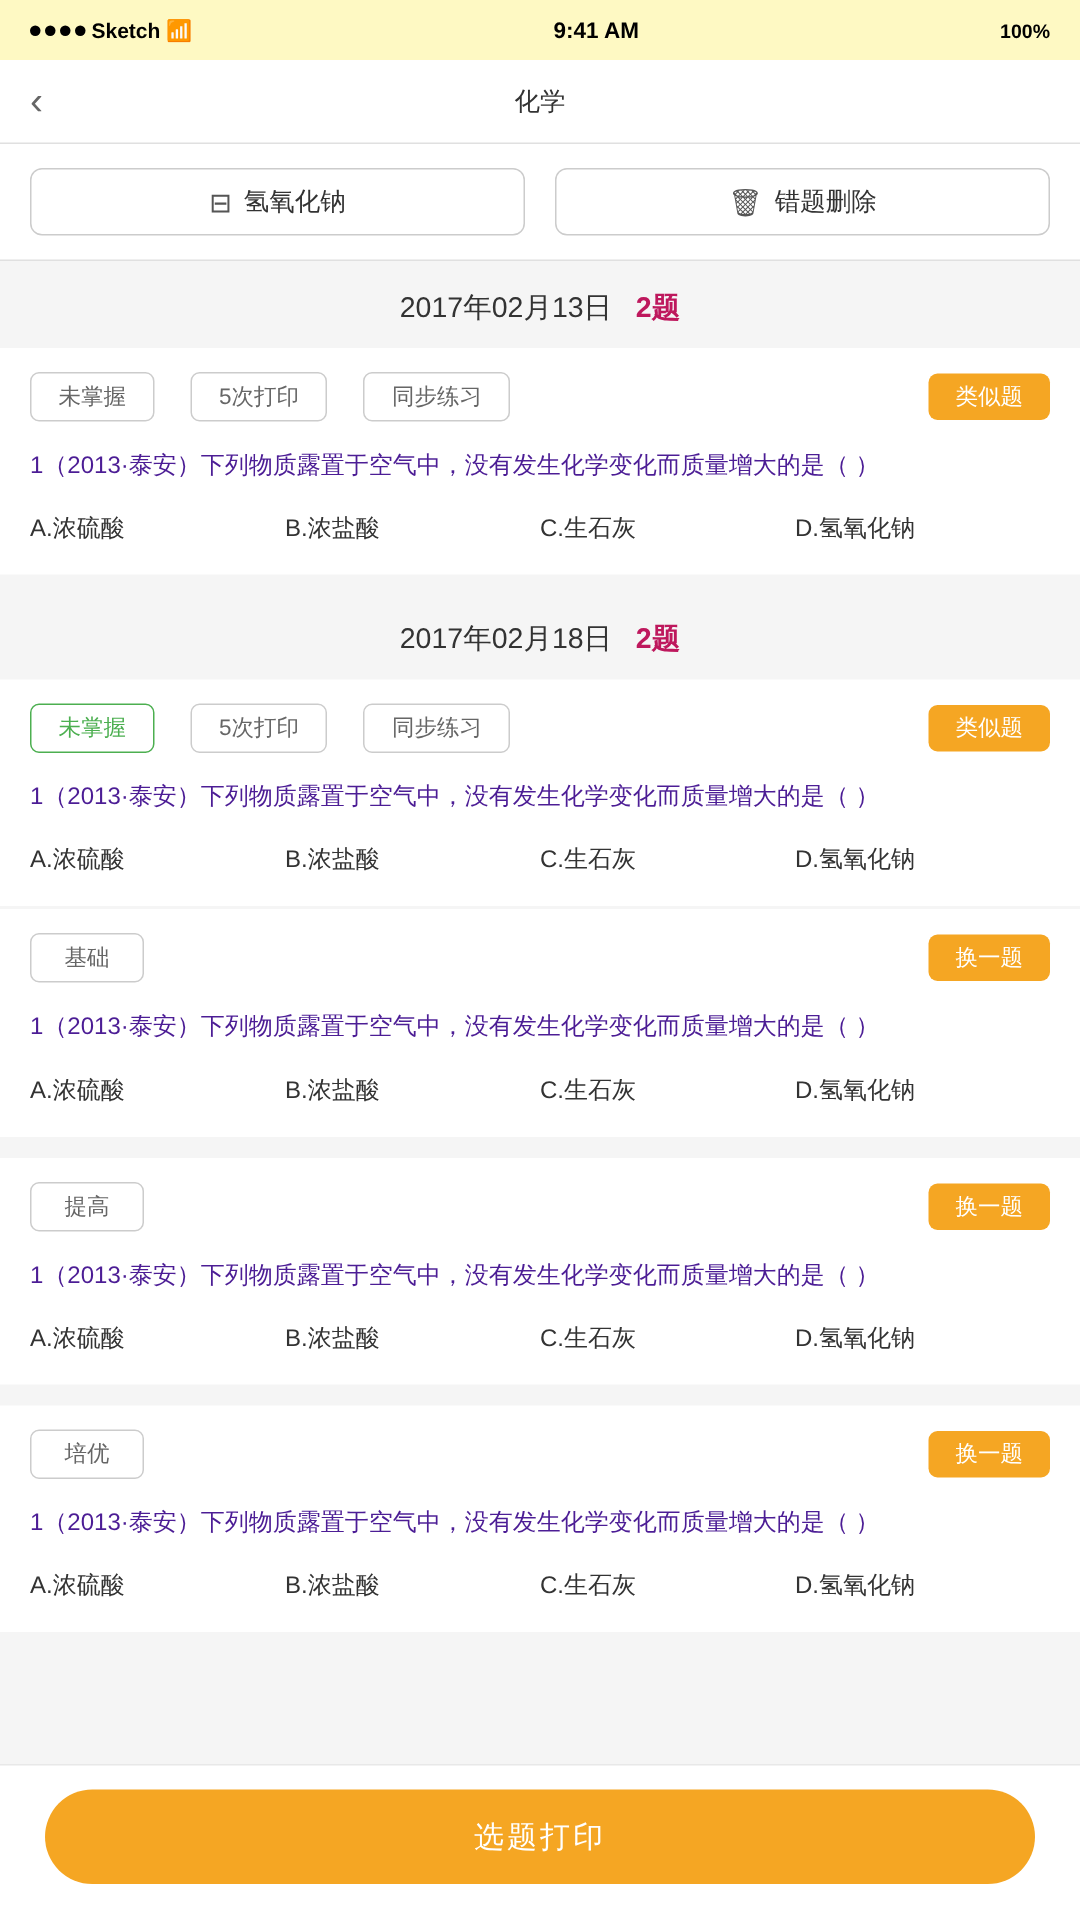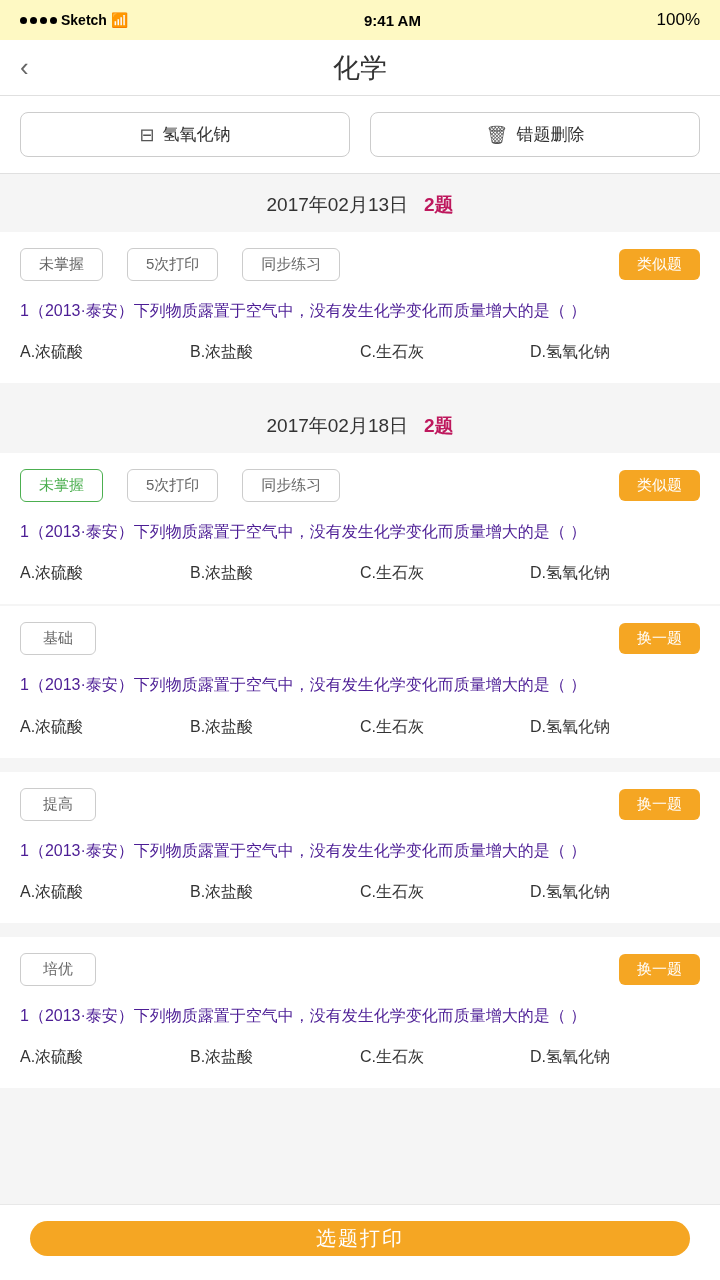--- a/index.html
+++ b/index.html
@@ -19,41 +19,41 @@
       align-items: center;
       justify-content: space-between;
       padding: 0 20px;
       font-size: 14px;
       font-weight: 600;
     }
     .status-left { display: flex; align-items: center; gap: 4px; }
     .status-dots { display: flex; gap: 3px; }
     .status-dot { width: 7px; height: 7px; border-radius: 50%; background: #000; }
     .status-center { font-size: 15px; font-weight: 600; }
-    .status-right { font-size: 17px; font-weight: 400; }
+    .status-right { font-size: 13px; font-weight: 700; }
 
     .nav-bar {
       background: #fff;
       height: 56px;
       display: flex;
       align-items: center;
       justify-content: center;
       border-bottom: 1px solid #e0e0e0;
       position: relative;
     }
     .nav-back {
       position: absolute;
       left: 20px;
       font-size: 26px;
       color: #666;
       cursor: pointer;
       font-weight: 300;
     }
     .nav-title {
-      font-size: 27px;
+      font-size: 17px;
       font-weight: 500;
       color: #333;
     }
 
     .toolbar {
       background: #fff;
       padding: 16px 20px;
       display: flex;
       gap: 20px;
       border-bottom: 1px solid #e0e0e0;
@@ -181,21 +181,21 @@
       background: #fff;
       padding: 16px 30px 24px;
       border-top: 1px solid #e8e8e8;
     }
     .print-btn {
       width: 100%;
       background: #F5A623;
       color: #fff;
       border: none;
       border-radius: 32px;
-      padding: 4px 0;
+      padding: 18px 0;
       font-size: 20px;
       font-weight: 500;
       cursor: pointer;
       letter-spacing: 2px;
     }
 
     .separator {
       height: 10px;
       background: #f5f5f5;
     }

